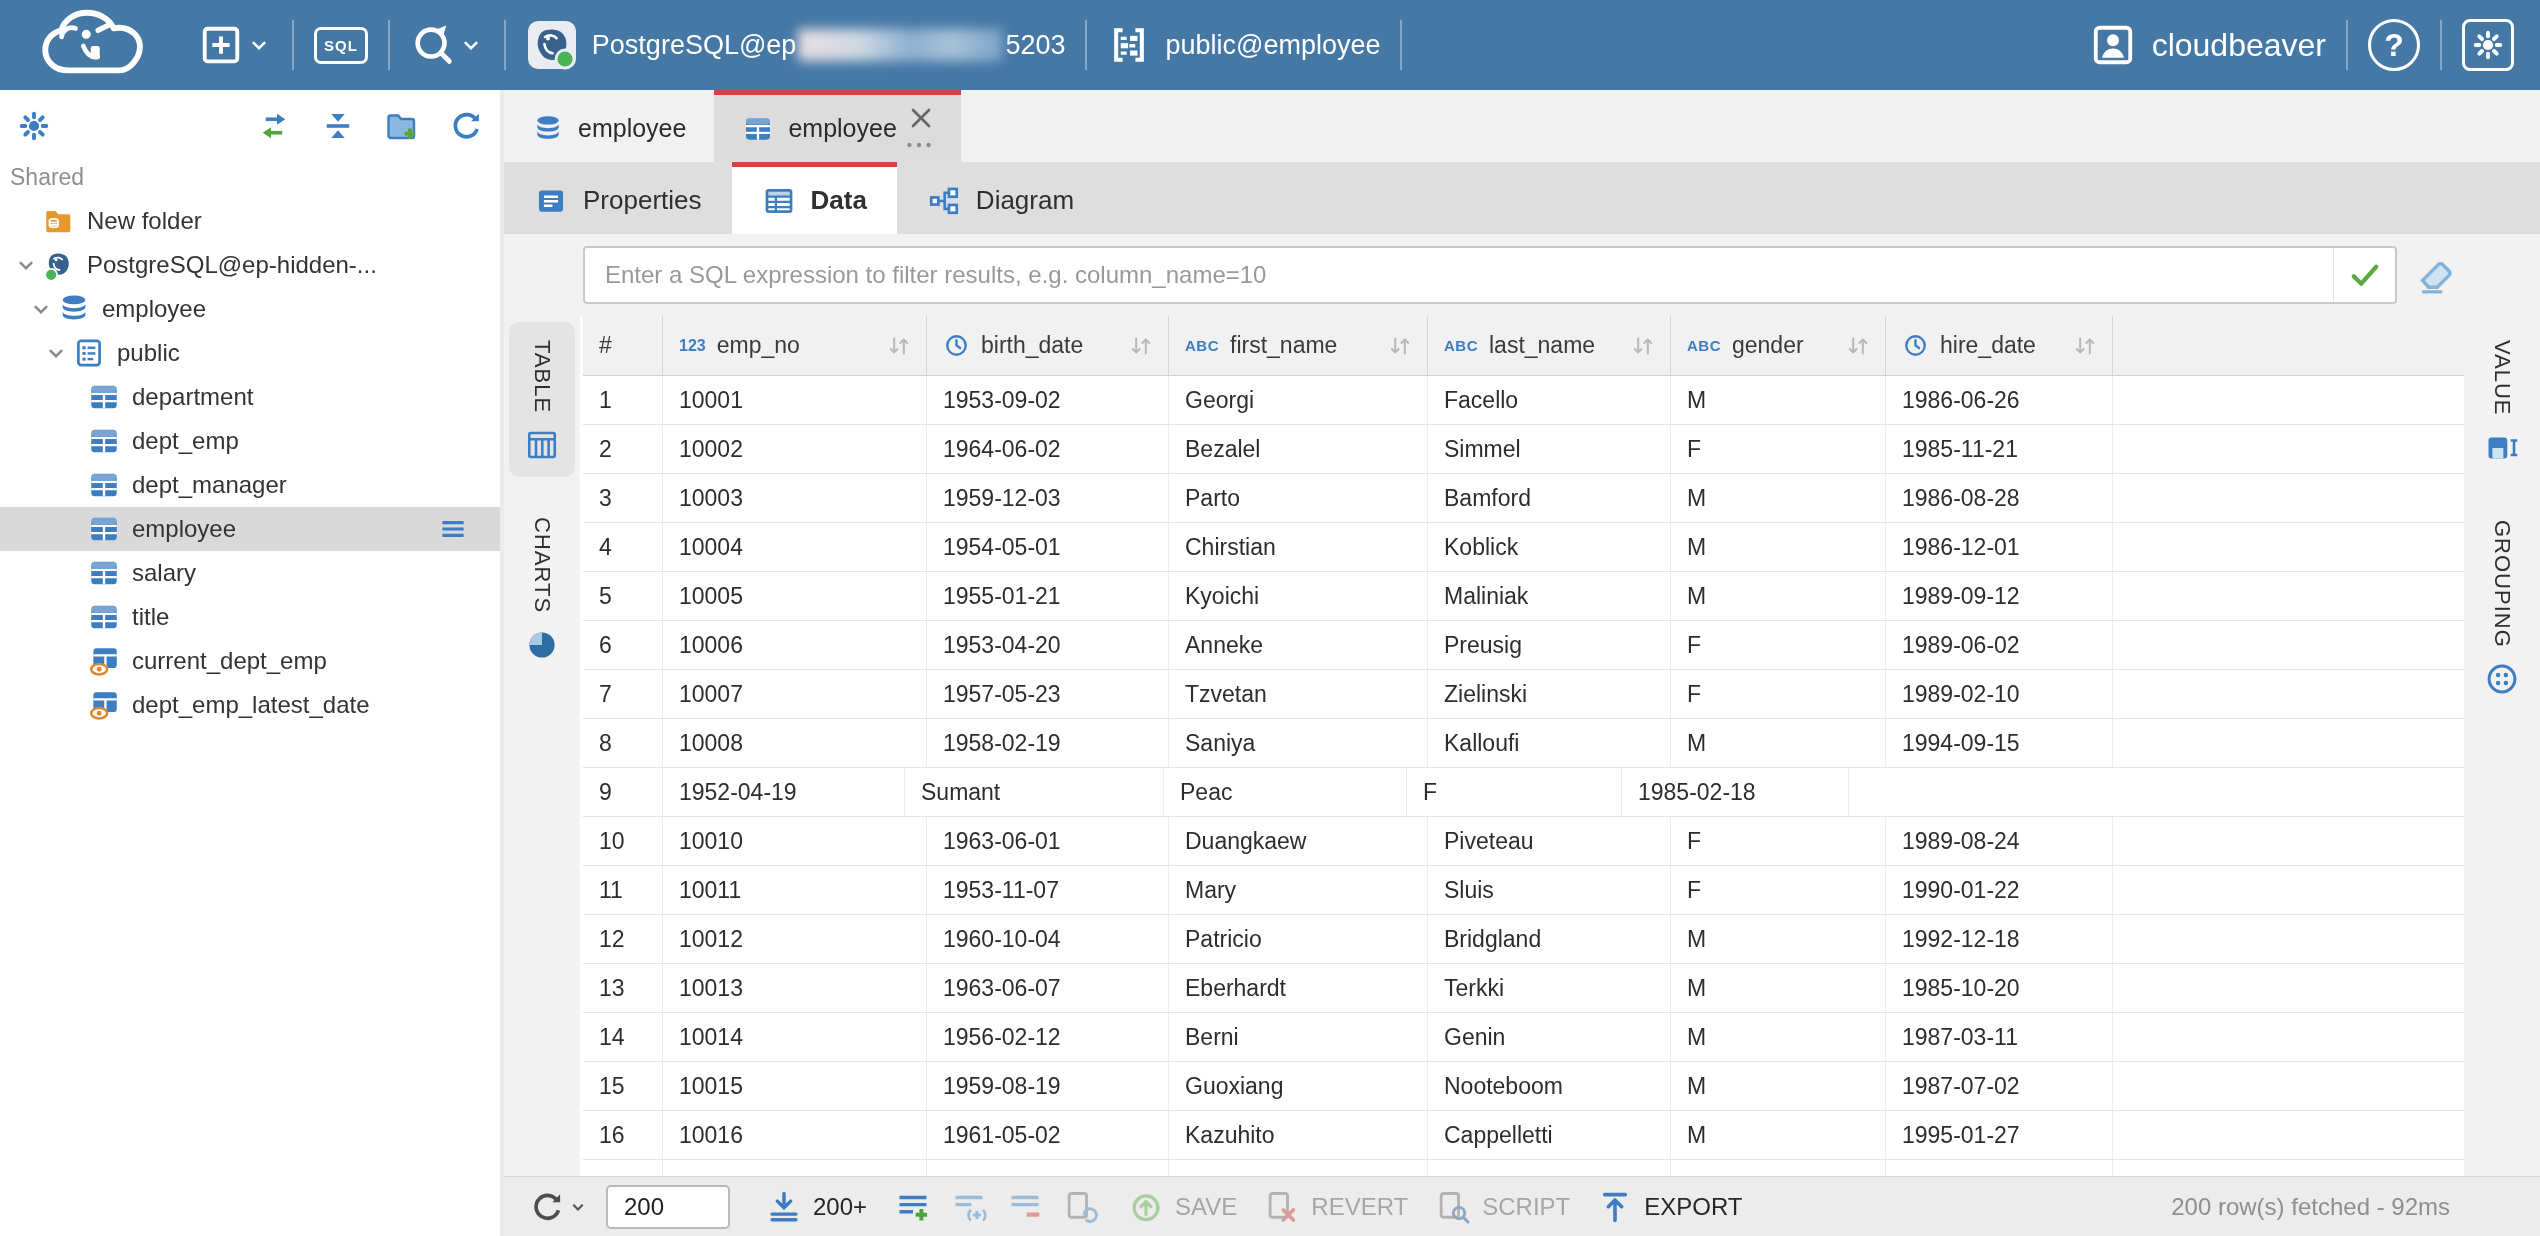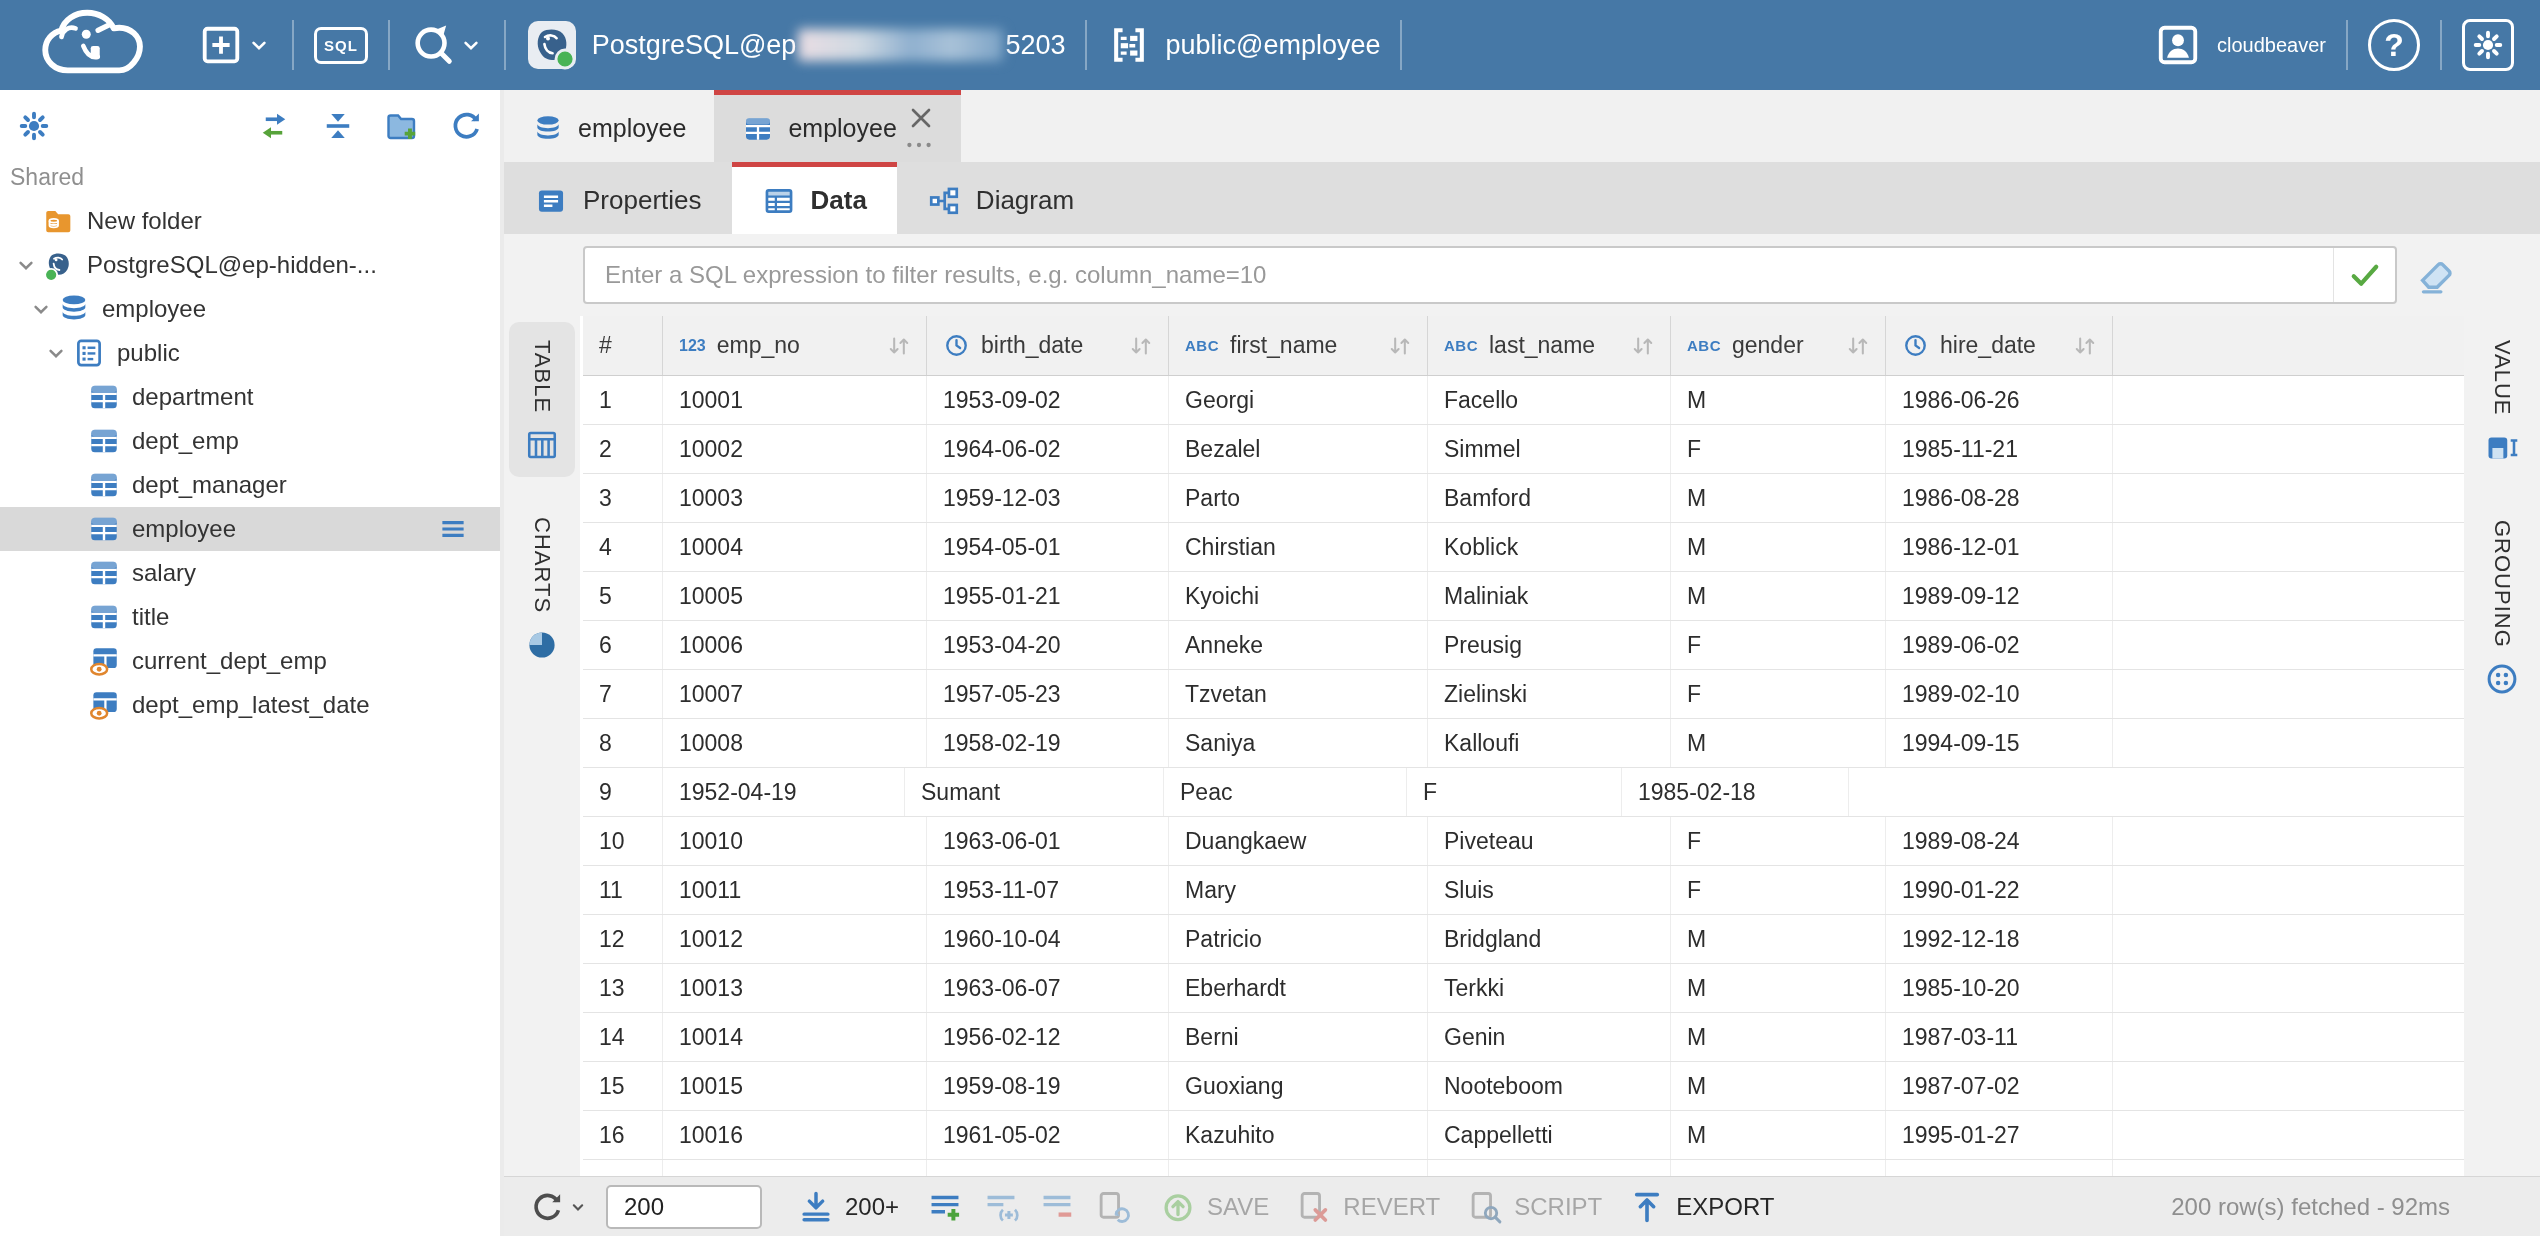--- a/index.html
+++ b/index.html
@@ -17,21 +17,21 @@
   .tb-ic-sm{width:26px;height:26px;margin-left:2px;}
   .sqlbadge{border:3px solid #fff;border-radius:7px;font-weight:bold;font-size:15px;
             padding:8px 7px;letter-spacing:1px;line-height:1;}
   .conn-text{font-size:27px;margin-left:14px;white-space:nowrap;display:flex;align-items:center;}
   .censor{display:inline-block;width:205px;height:32px;margin:0 2px;border-radius:4px;
           background:linear-gradient(90deg,#e9dde3 0%,#cfd9e2 30%,#8fb0cf 55%,#a9c2d8 75%,#7ca3c6 100%);
           filter:blur(6px);}
   .pgicon{width:52px;height:52px;position:relative;}
   .schemaicon{width:44px;height:44px;}
   .tb-spacer{flex:1;}
-  .user-name{font-size:20px;margin-left:16px;}
+  .user-name{font-size:32px;margin-left:16px;}
   .helpbtn{width:52px;height:52px;border:3.5px solid #fff;border-radius:50%;display:flex;
            align-items:center;justify-content:center;font-size:32px;font-weight:bold;}
   .gearbtn{width:52px;height:52px;border:3.5px solid #fff;border-radius:8px;display:flex;
            align-items:center;justify-content:center;}
   .gearbtn .icon{width:36px;height:36px;}
 
   
   .main{flex:1;display:flex;min-height:0;}
   .sidebar{width:500px;background:#fff;display:flex;flex-direction:column;flex:0 0 auto;}
   .v-divider{width:4px;background:#ebebeb;flex:0 0 auto;}
@@ -100,21 +100,21 @@
   .td{display:flex;align-items:center;padding:0 16px;font-size:23px;color:#2d2d2d;
       border-right:1px solid #ededed;white-space:nowrap;overflow:hidden;cursor:cell;}
   .sliver{display:flex;height:16px;}
   .sliver .td{border-bottom:none;}
 
   
   .btoolbar{height:60px;background:#ececec;border-top:1px solid #d6d6d6;display:flex;
             align-items:center;padding:0 24px;flex:0 0 auto;}
   .tool-ic{width:38px;height:38px;flex:0 0 auto;cursor:pointer;}
   .chev-sm{width:20px;height:20px;margin-left:2px;}
-  .rows-input{width:156px;height:44px;border:2px solid #b9b9b9;border-radius:5px;background:#fff;
+  .rows-input{width:124px;height:44px;border:2px solid #b9b9b9;border-radius:5px;background:#fff;
               font-size:24px;padding:0 16px;color:#222;margin:0 22px 0 18px;
               font-family:"Liberation Sans",sans-serif;outline:none;}
   .tool-btn{display:flex;align-items:center;gap:10px;padding:0 13px;font-size:24px;color:#262626;
             cursor:pointer;white-space:nowrap;justify-content:flex-end;}
   .tool-btn.disabled{color:#a6a6a6;cursor:default;}
   .status{margin-left:auto;color:#8f8f8f;font-size:24px;padding-right:66px;white-space:nowrap;}
 </style>
 </head>
 <body>
 

